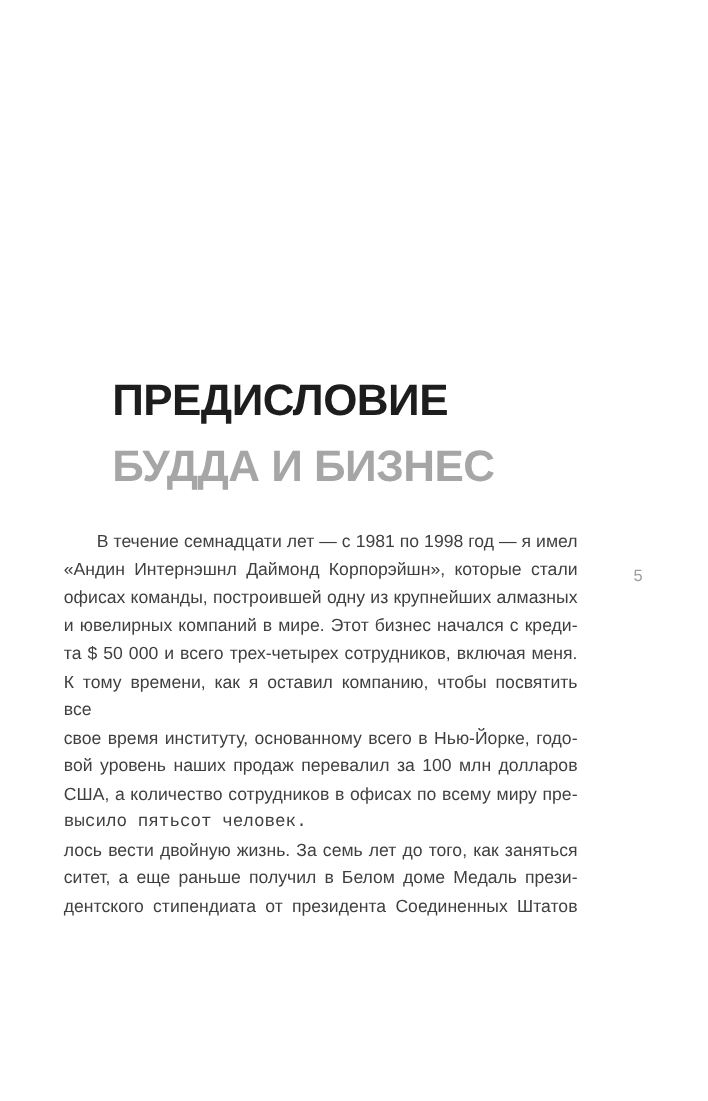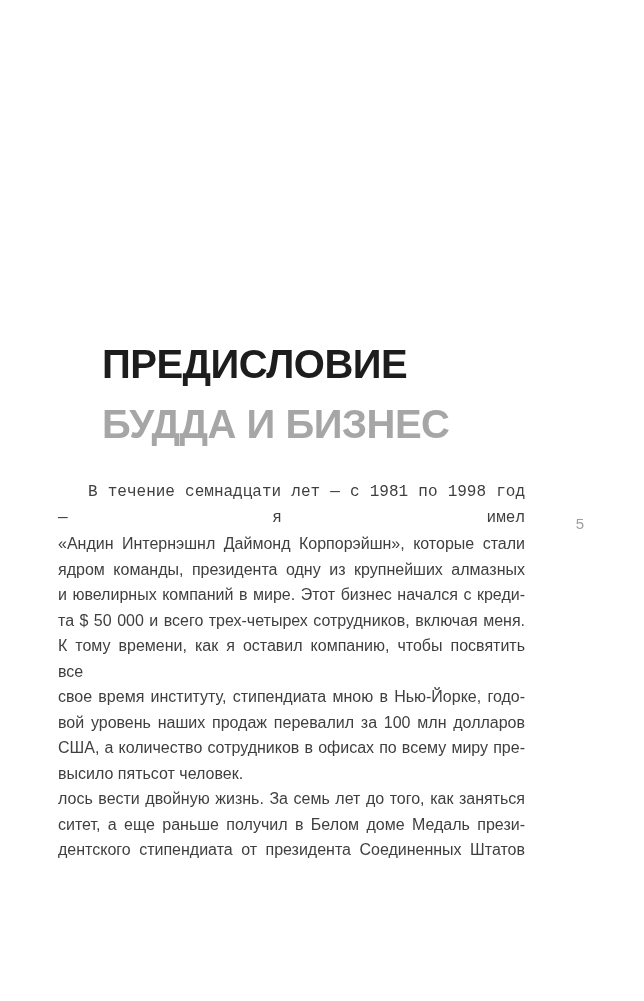--- a/index.html
+++ b/index.html
@@ -51,44 +51,44 @@
     width: 467px;
     font-size: 16px;
     line-height: 25.5px;
     color: #3f3f3f;
   }
   .para { margin: 0; padding: 0; }
   .line {
     text-align: justify;
     text-align-last: justify;
   }
-  .line.indent { text-indent: 30px; font-family: Liberation Mono, monospace; }
-  .line.para-end { text-align-last: left; }
+  .line.indent { text-indent: 30px; }
+  .line.para-end { text-align-last: left; font-family: Liberation Mono, monospace; }
 </style>
 </head>
 <body>
 
 <div class="page">
 
   <header class="heading">
     <h1>ПРЕДИСЛОВИЕ</h1>
     <h2>БУДДА И БИЗНЕС</h2>
   </header>
 
   <div class="page-number">5</div>
 
   <main class="body-text">
     <div class="para">
       <div class="line indent">В течение семнадцати лет — с 1981 по 1998 год — я имел</div>
       <div class="line">«Андин Интернэшнл Даймонд Корпорэйшн», которые стали</div>
-      <div class="line">ядром команды, президента одну из крупнейших алмазных</div>
+      <div class="line">офисах команды, построившей одну из крупнейших алмазных</div>
       <div class="line">и ювелирных компаний в мире. Этот бизнес начался с креди-</div>
       <div class="line">та $ 50 000 и всего трех-четырех сотрудников, включая меня.</div>
       <div class="line">К тому времени, как я оставил компанию, чтобы посвятить все</div>
-      <div class="line">свое время институту, стипендиата мною в Нью-Йорке, годо-</div>
+      <div class="line">свое время институту, основанному всего в Нью-Йорке, годо-</div>
       <div class="line">вой уровень наших продаж перевалил за 100 млн долларов</div>
       <div class="line">США, а количество сотрудников в офисах по всему миру пре-</div>
       <div class="line para-end">высило пятьсот человек.</div>
     </div>
     <div class="para">
       <div class="line">лось вести двойную жизнь. За семь лет до того, как заняться</div>
       <div class="line">ситет, а еще раньше получил в Белом доме Медаль прези-</div>
       <div class="line">дентского стипендиата от президента Соединенных Штатов</div>
     </div>
   </main>

